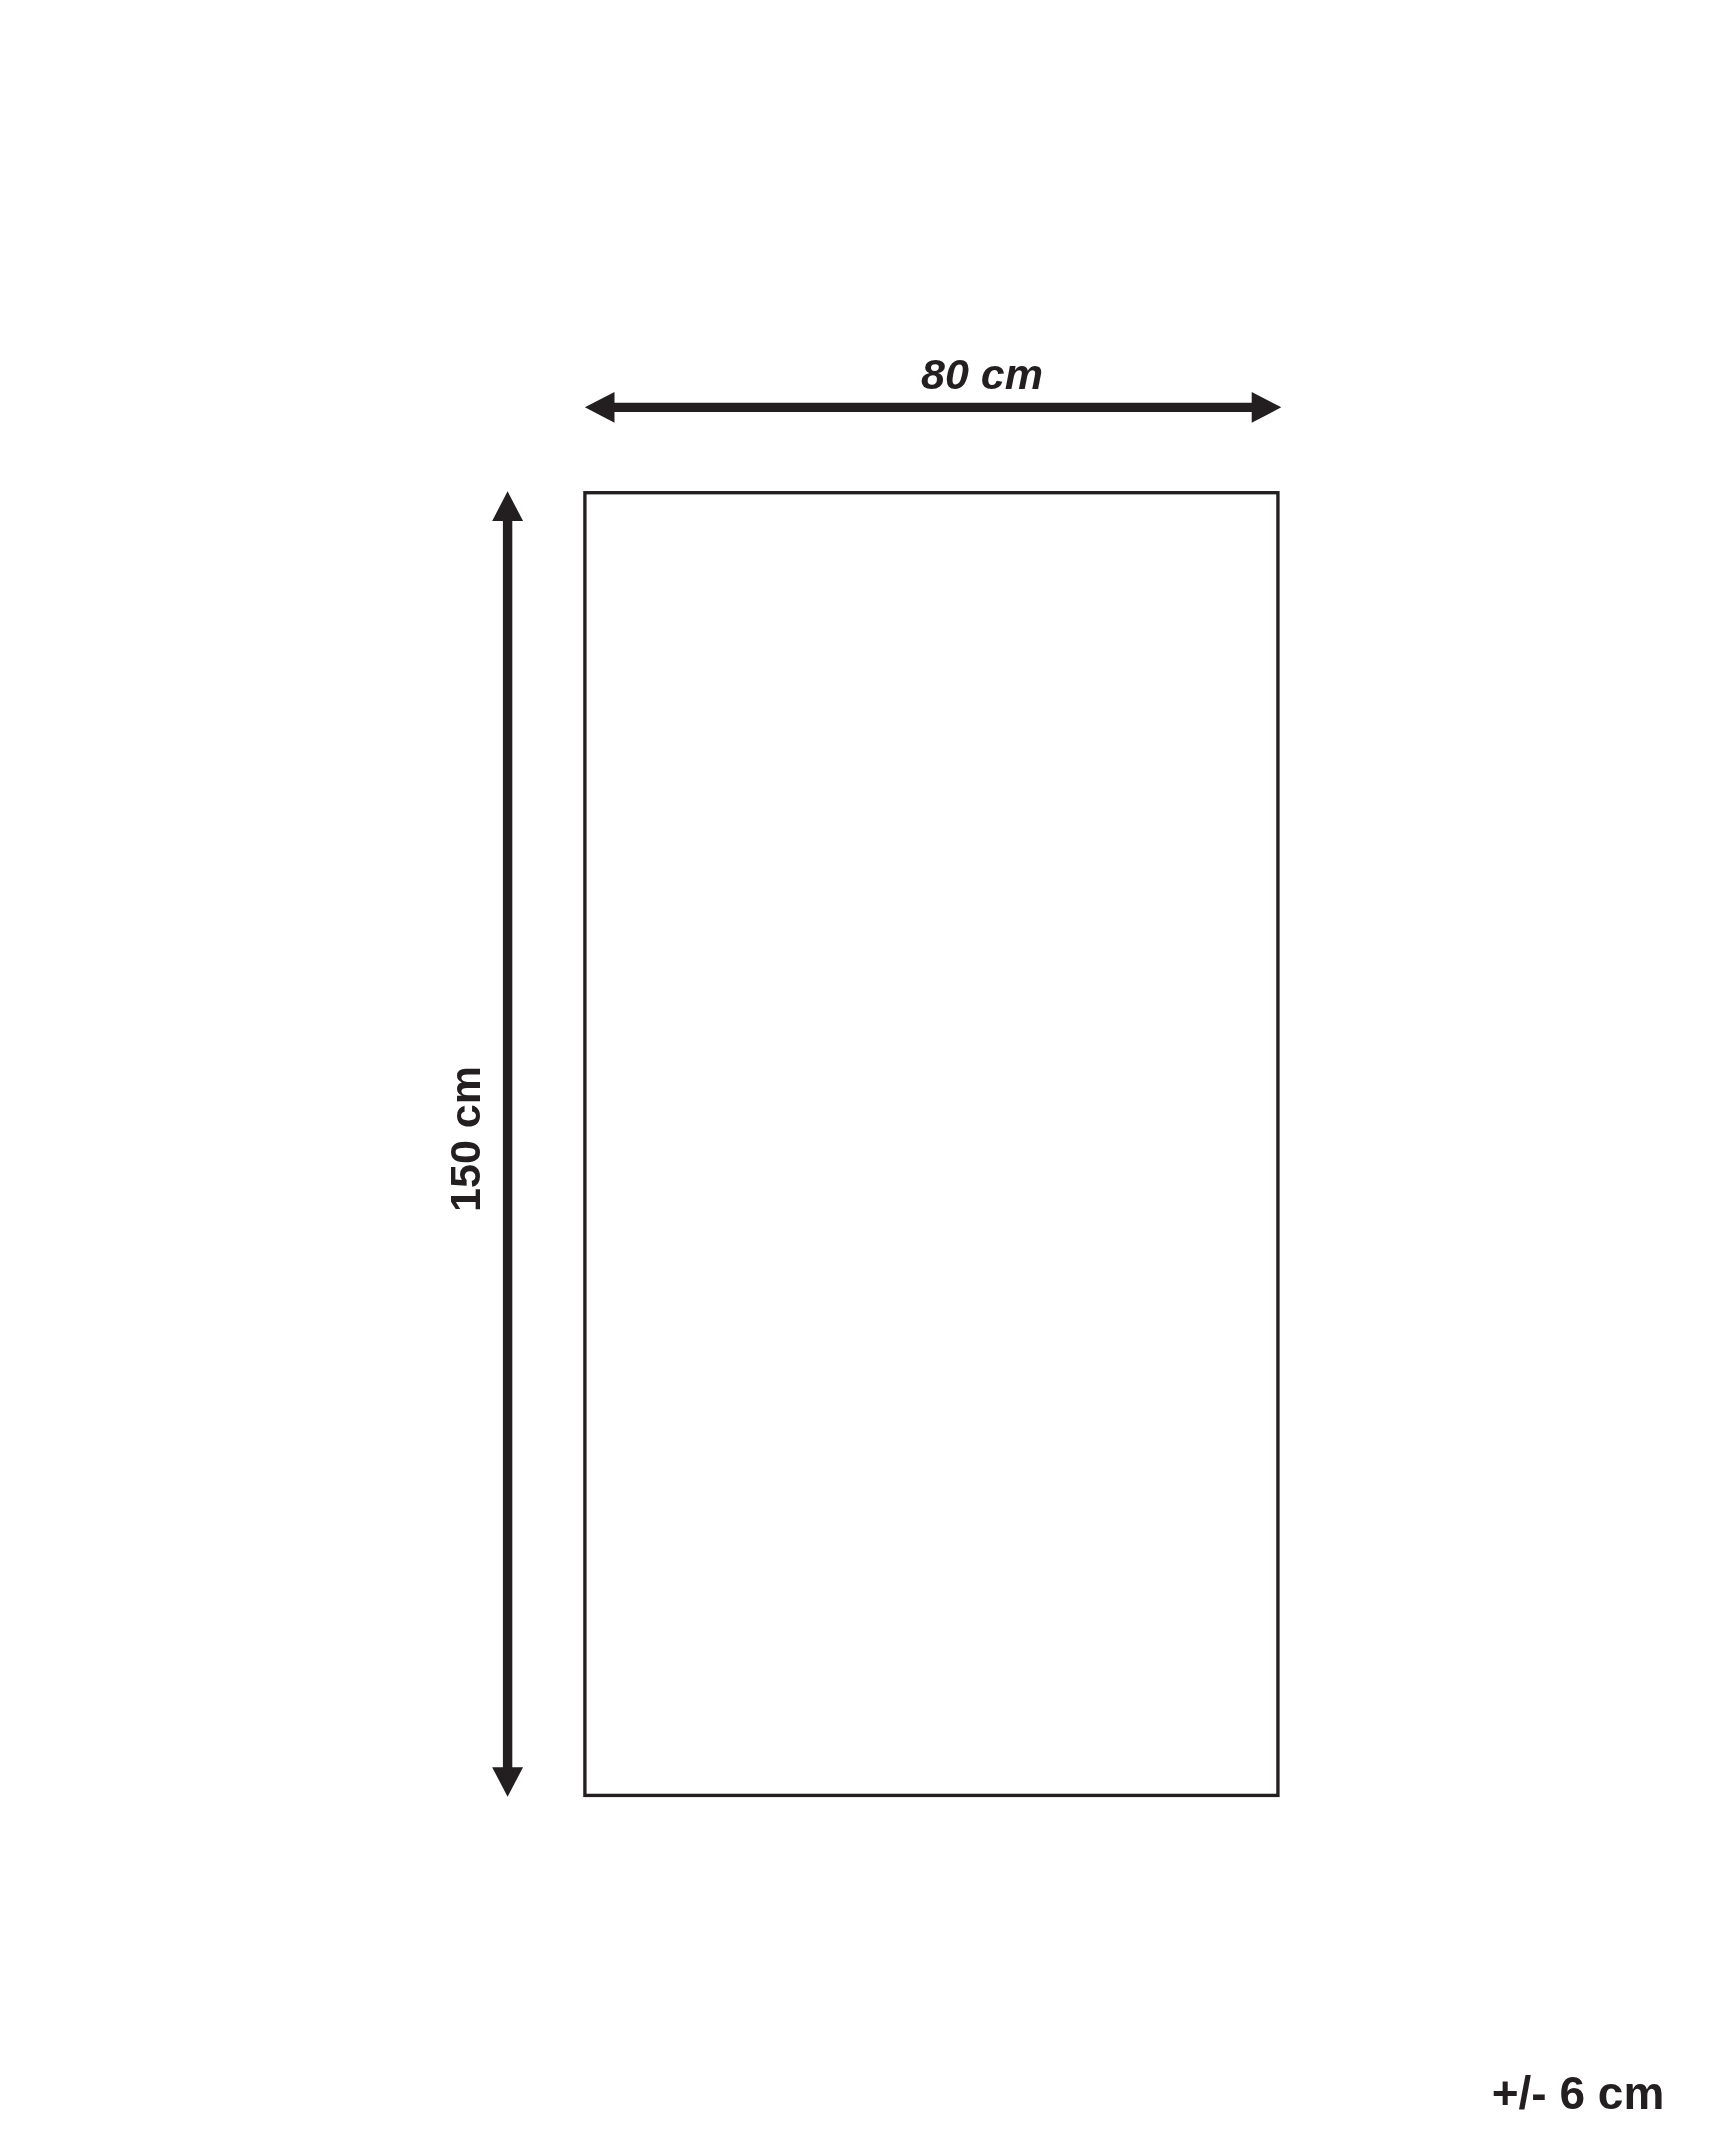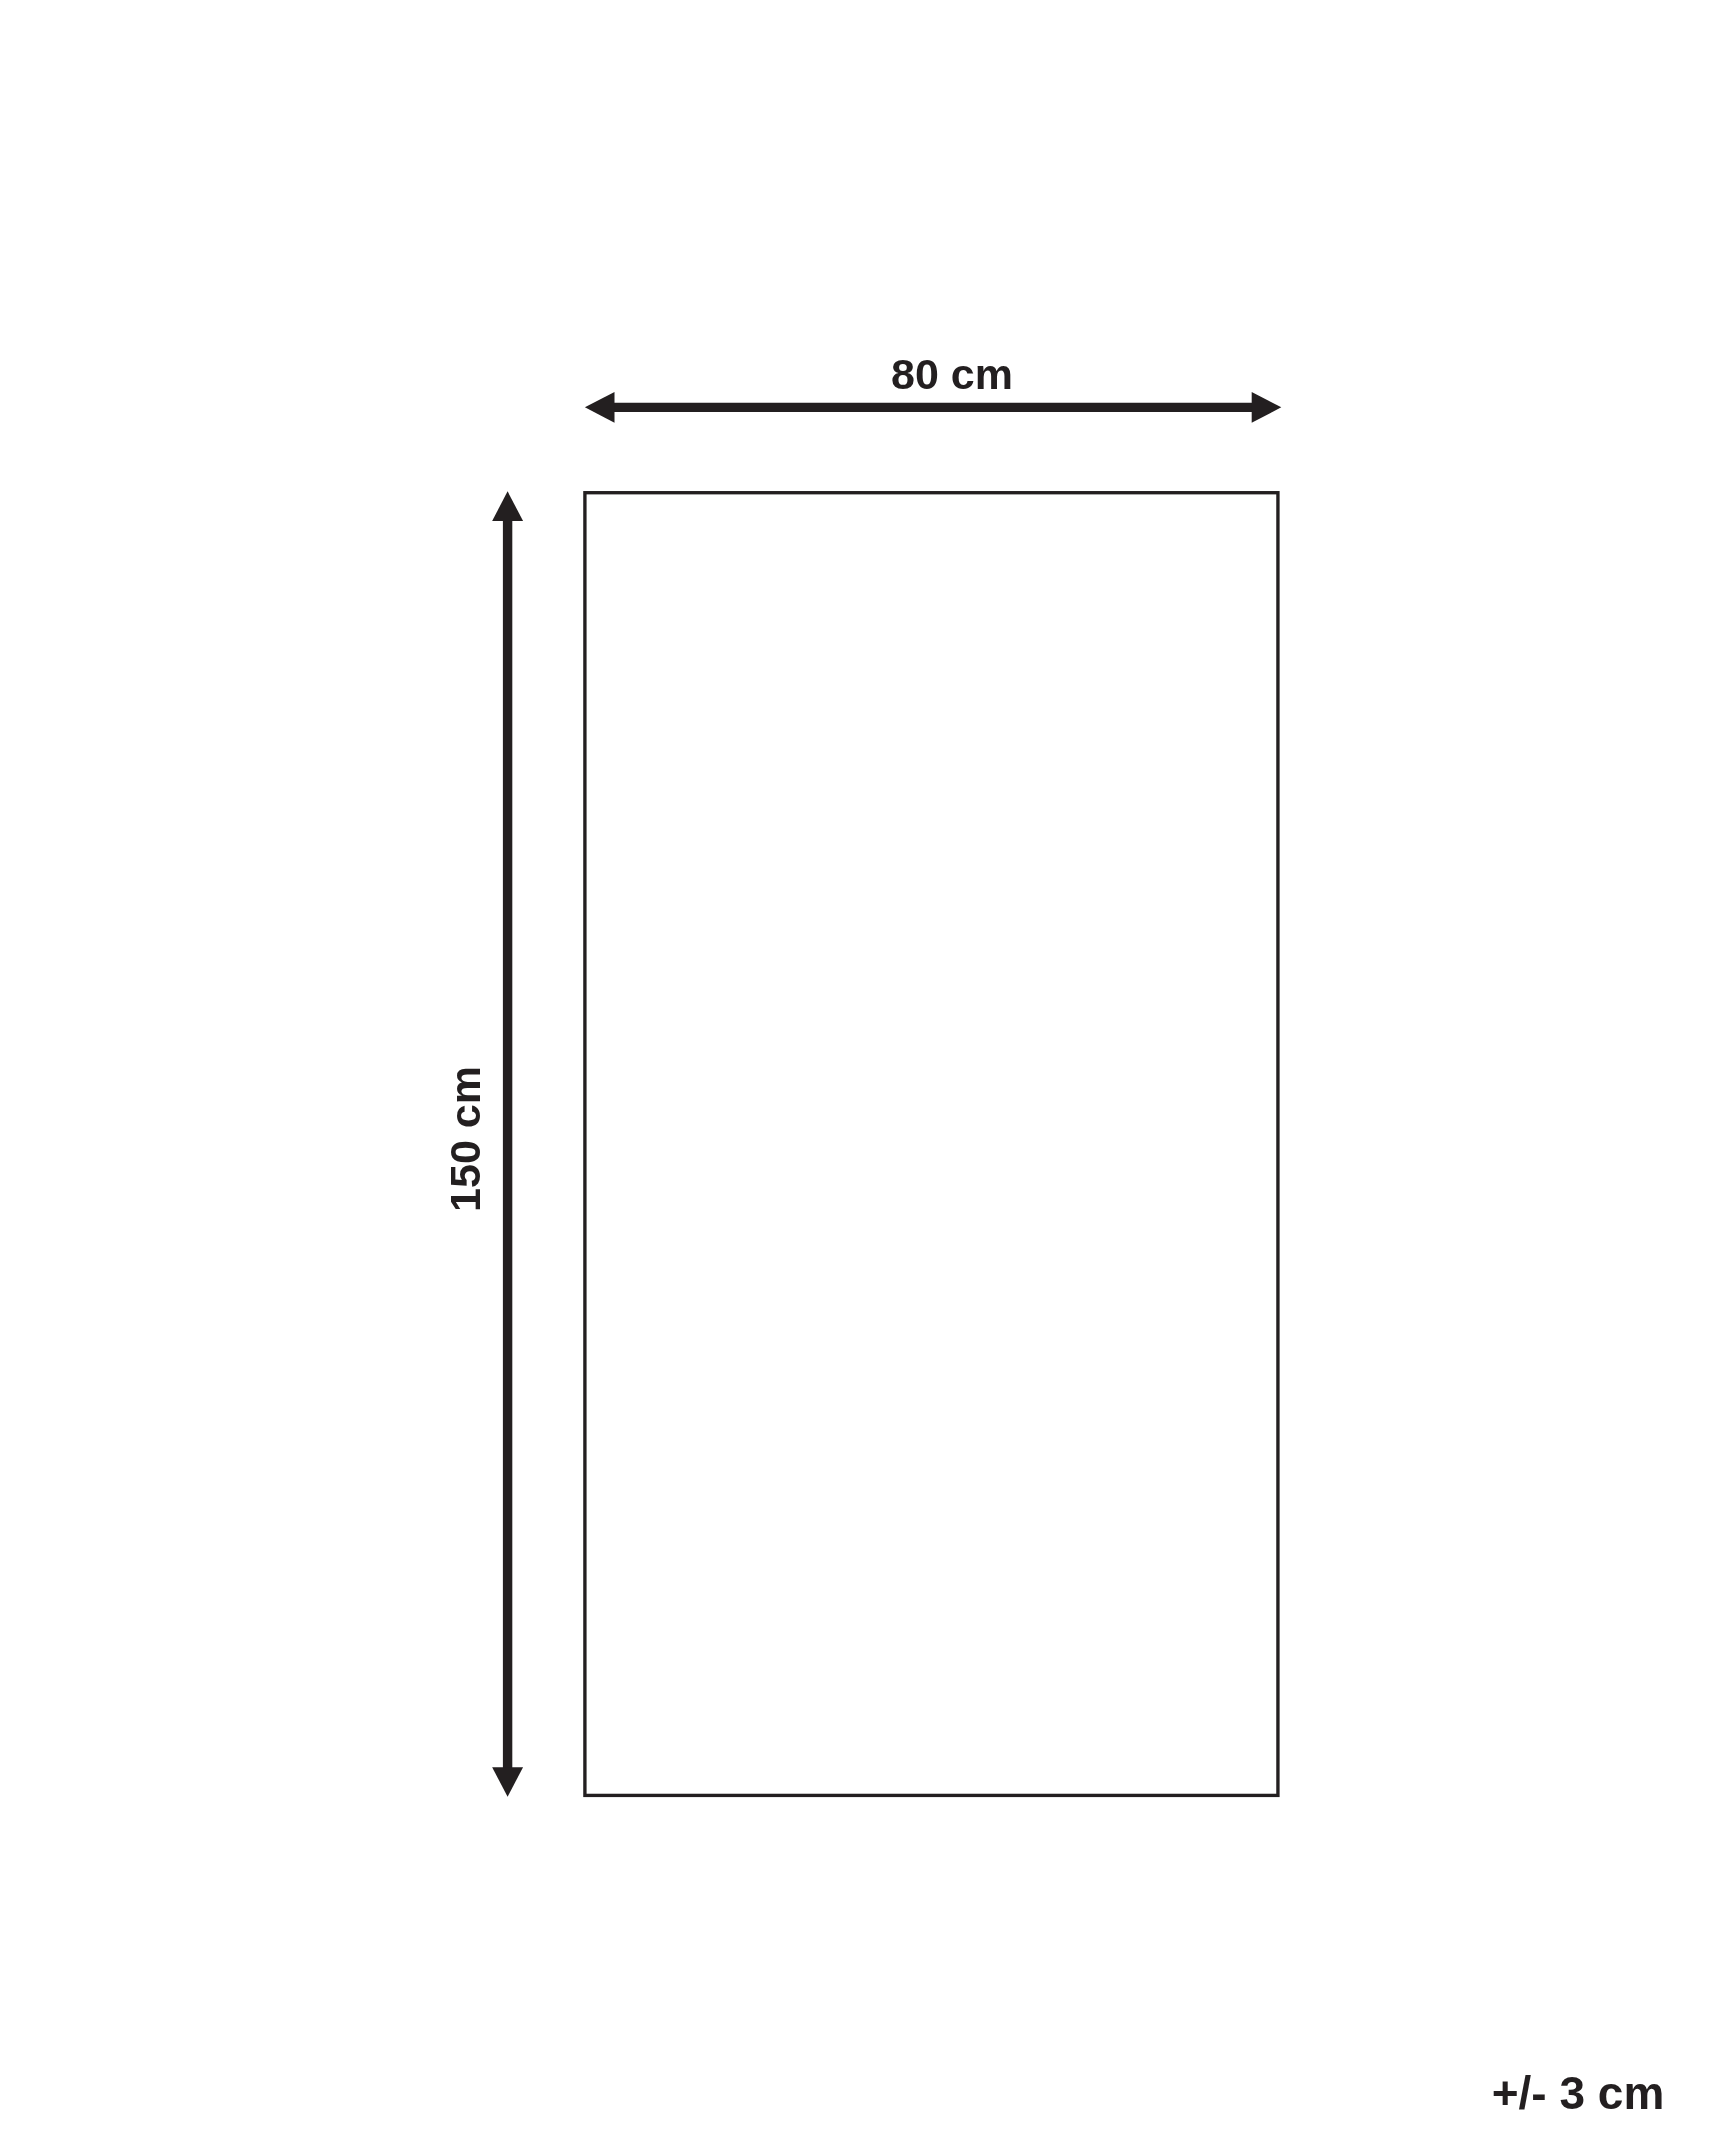--- a/index.html
+++ b/index.html
@@ -27,22 +27,23 @@
     position: absolute;
     color: #231f20;
     font-weight: 700;
     font-size: 43px;
     line-height: 1;
     letter-spacing: 0px;
     white-space: nowrap;
     transform: translate(-50%, -50%);
   }
   .dim-label.width-label {
-    left: 952px;
+    left: 982px;
     top: 374px;
+    font-style: italic;
   }
   .dim-label.height-label {
     left: 465px;
     top: 1139px;
     transform: translate(-50%, -50%) rotate(-90deg);
   }
   .dim-label.tolerance-label {
     left: 1578px;
     top: 2093px;
     font-size: 46px;
@@ -67,16 +68,16 @@
       <line x1="755" y1="761" x2="755" y2="2643" stroke-width="14" stroke="#231f20"></line>
       <polygon points="755,731 732,775 778,775" fill="#231f20"></polygon>
       <polygon points="755,2673 732,2629 778,2629" fill="#231f20"></polygon>
     </g>
   </svg>
 
   <div class="dim-label width-label">80 cm</div>
 
   <div class="dim-label height-label">150 cm</div>
 
-  <div class="dim-label tolerance-label">+/- 3 cm</div>
+  <div class="dim-label tolerance-label">+/- 6 cm</div>
 
 </div>
 
 
 </body></html>

